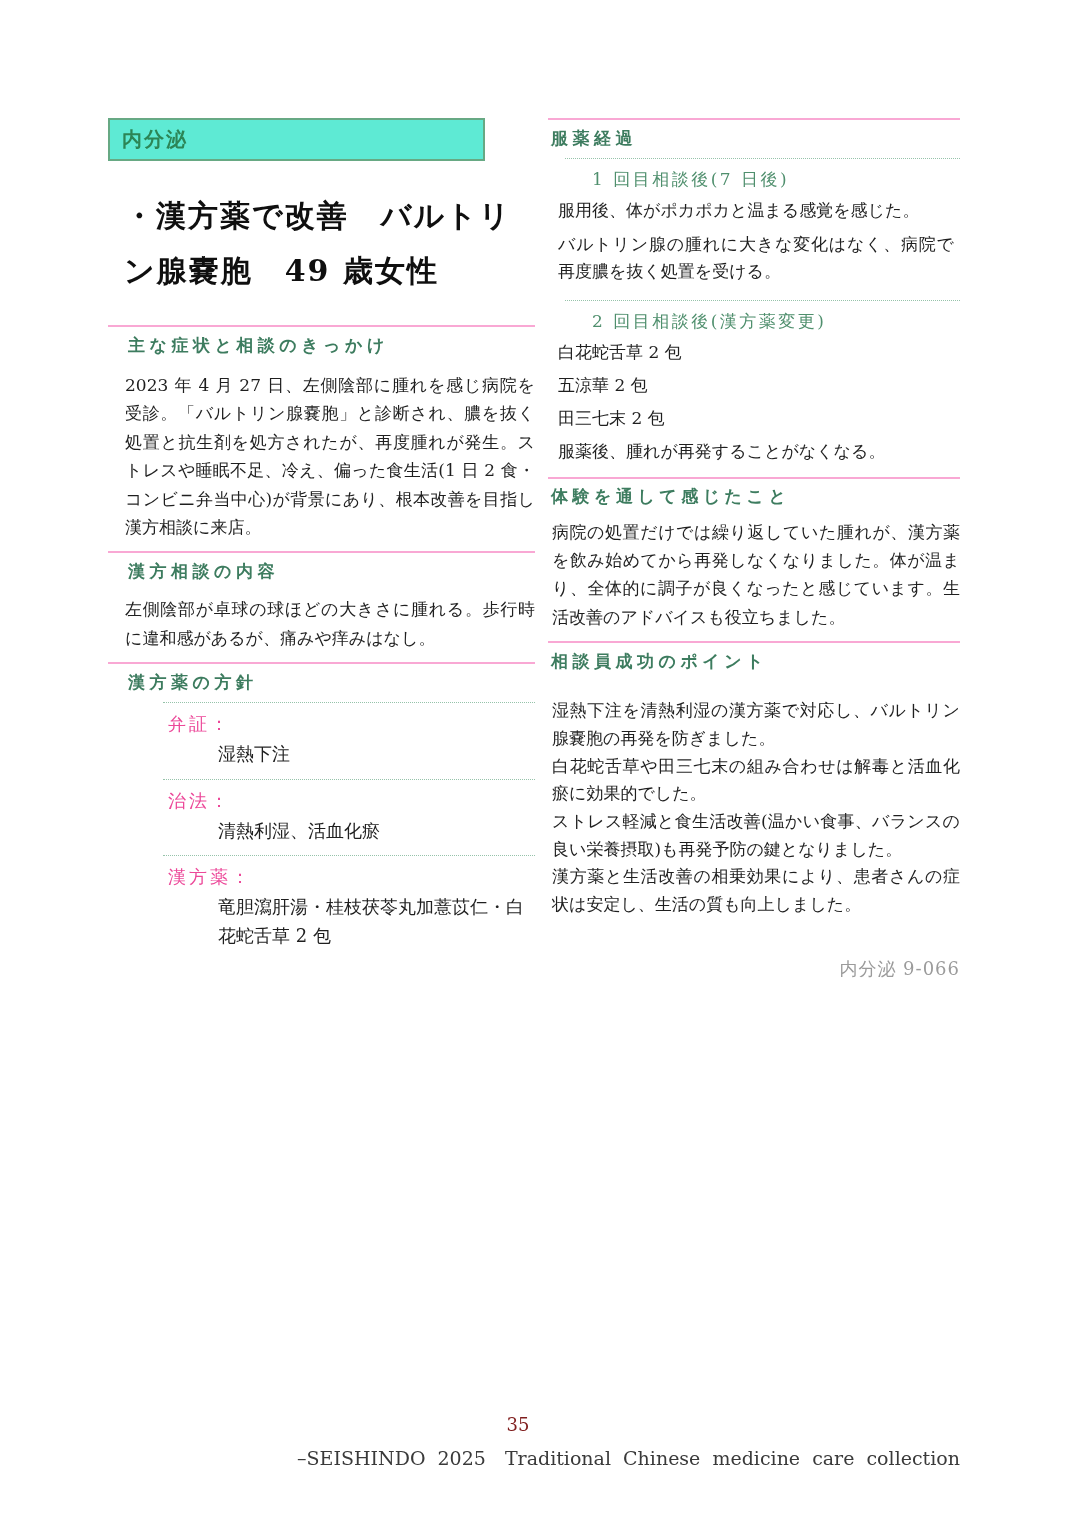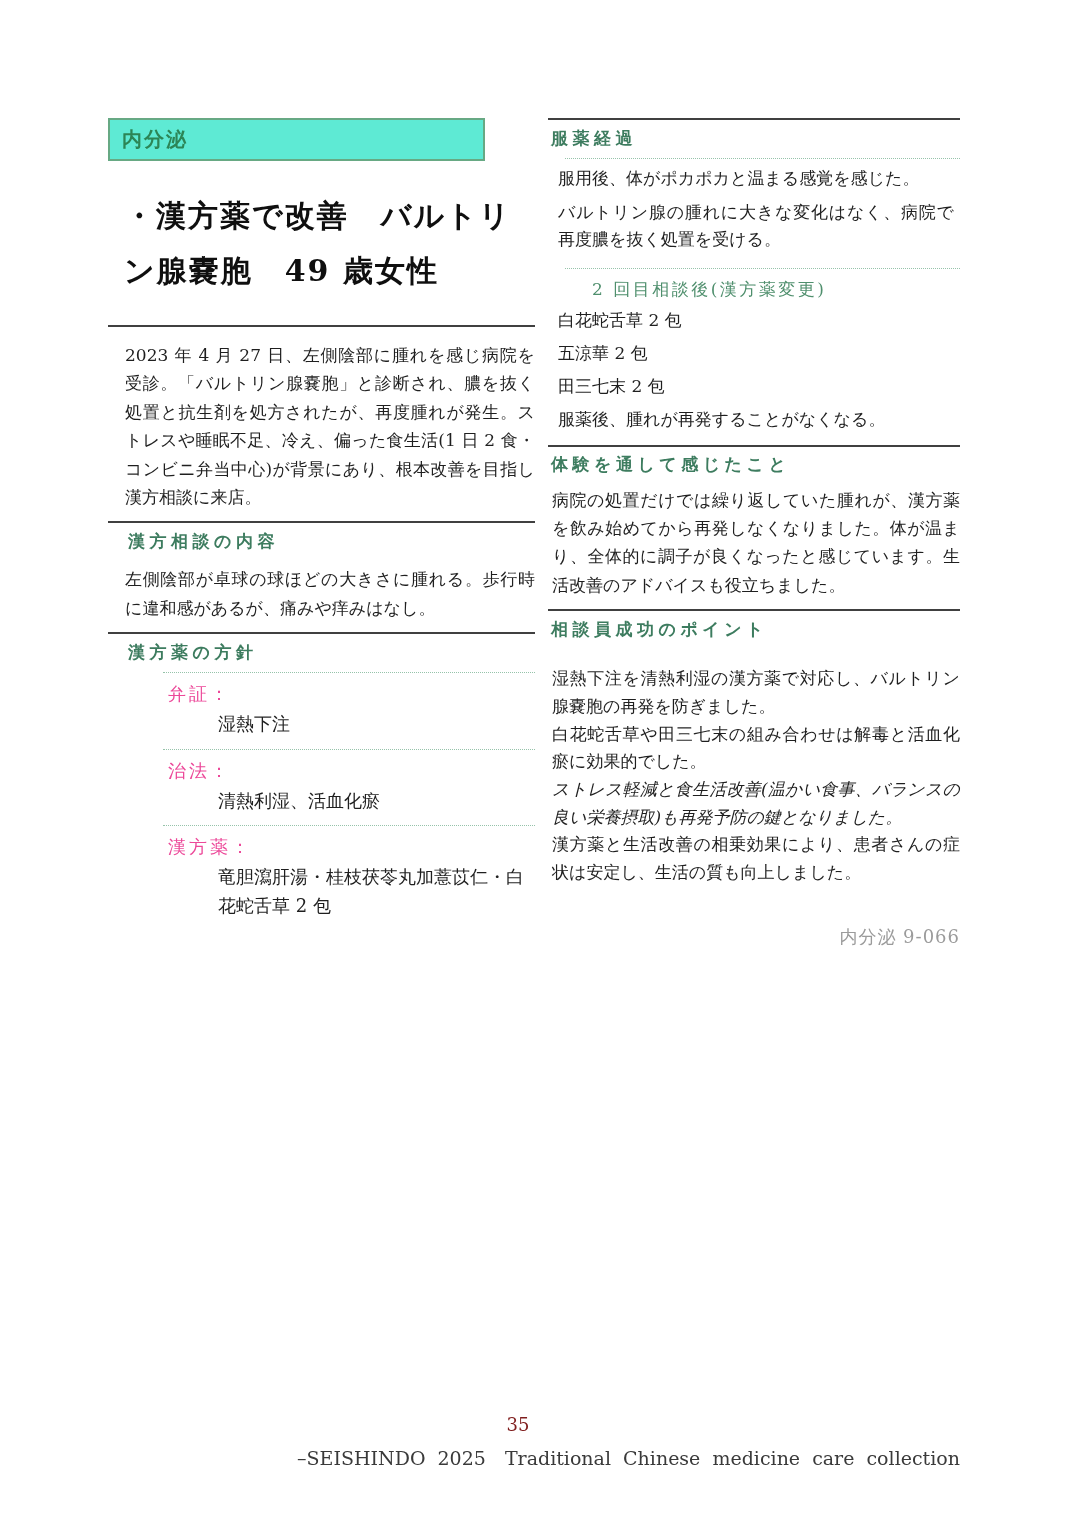--- a/index.html
+++ b/index.html
@@ -43,21 +43,21 @@
     margin-top: 27px;
     padding-left: 16px;
     font-size: 30px;
     font-weight: bold;
     color: #0f0f0f;
     line-height: 55px;
     letter-spacing: 2px;
   }
 
   
-  .section { border-top: 2px solid #404040; }
+  .section { border-top: 2px solid #f9a8d4; }
   .section-heading {
     margin: 0;
     padding: 6px 0 0 20px;
     font-size: 17px;
     font-weight: bold;
     color: #3d7c5f;
     letter-spacing: 4.5px;
     line-height: 24px;
   }
   .col-right .section-heading { padding-left: 3px; }
@@ -157,20 +157,21 @@
       <div class="category-box">
         <span>内分泌</span>
       </div>
 
       <div class="case-title">
         <div>・漢方薬で改善　バルトリ</div>
         <div>ン腺嚢胞　49 歳女性</div>
       </div>
 
       <div class="section" style="margin-top:27px;">
+        <h2 class="section-heading">主な症状と相談のきっかけ</h2>
         <p class="body-text pad-bottom">2023 年 4 月 27 日、左側陰部に腫れを感じ病院を受診。「バルトリン腺嚢胞」と診断され、膿を抜く処置と抗生剤を処方されたが、再度腫れが発生。ストレスや睡眠不足、冷え、偏った食生活(1 日 2 食・コンビニ弁当中心)が背景にあり、根本改善を目指し漢方相談に来店。</p>
       </div>
 
       <div class="section">
         <h2 class="section-heading">漢方相談の内容</h2>
         <p class="body-text" style="margin-top:12px;padding-bottom:10px;">左側陰部が卓球の球ほどの大きさに腫れる。歩行時に違和感があるが、痛みや痒みはなし。</p>
       </div>
 
       <div class="section">
         <h2 class="section-heading">漢方薬の方針</h2>
@@ -191,20 +192,21 @@
 
     </div>
 
     <div class="col-right">
 
       <div class="section">
         <h2 class="section-heading">服薬経過</h2>
         <div class="gap8"></div>
 
         <div class="dotline"></div>
+        <p class="subheading">1 回目相談後(7 日後)</p>
         <div class="sub-body">
           <p>服用後、体がポカポカと温まる感覚を感じた。</p>
           <p>バルトリン腺の腫れに大きな変化はなく、病院で再度膿を抜く処置を受ける。</p>
         </div>
         <div class="gap8"></div>
 
         <div class="dotline"></div>
         <p class="subheading">2 回目相談後(漢方薬変更)</p>
         <div class="sub-body" style="margin-top:4px;line-height:27px;">
           <p>白花蛇舌草 2 包</p>
@@ -218,21 +220,21 @@
       <div class="section">
         <h2 class="section-heading" style="padding-top:5px;">体験を通して感じたこと</h2>
         <p class="body-text pad-bottom">病院の処置だけでは繰り返していた腫れが、漢方薬を飲み始めてから再発しなくなりました。体が温まり、全体的に調子が良くなったと感じています。生活改善のアドバイスも役立ちました。</p>
       </div>
 
       <div class="section">
         <h2 class="section-heading">相談員成功のポイント</h2>
         <div class="body-text" style="margin-top:24px;line-height:27.7px;">
           <p style="margin:0;">湿熱下注を清熱利湿の漢方薬で対応し、バルトリン腺嚢胞の再発を防ぎました。</p>
           <p style="margin:0;">白花蛇舌草や田三七末の組み合わせは解毒と活血化瘀に効果的でした。</p>
-          <p style="margin:0;font-style:italic;">ストレス軽減と食生活改善(温かい食事、バランスの良い栄養摂取)も再発予防の鍵となりました。</p>
+          <p style="margin:0;">ストレス軽減と食生活改善(温かい食事、バランスの良い栄養摂取)も再発予防の鍵となりました。</p>
           <p style="margin:0;">漢方薬と生活改善の相乗効果により、患者さんの症状は安定し、生活の質も向上しました。</p>
         </div>
       </div>
 
       <div class="case-number">内分泌 9-066</div>
 
     </div>
   </div>
 
   <div class="page-number">35</div>

